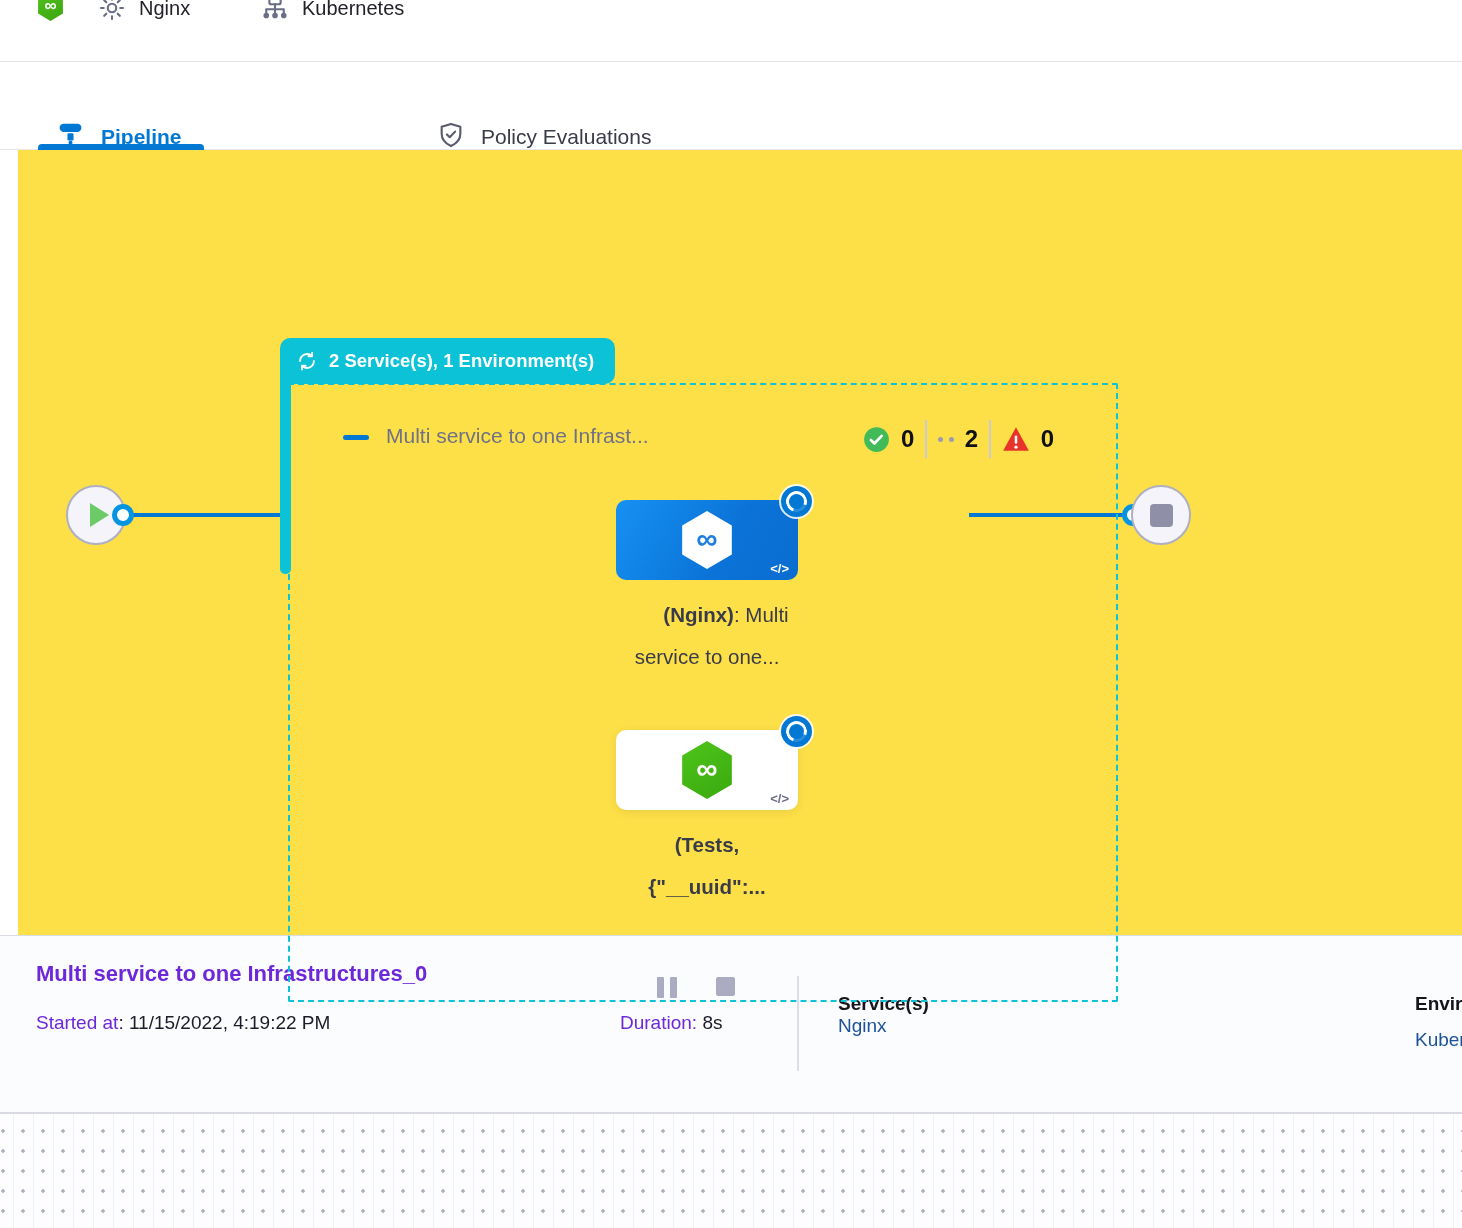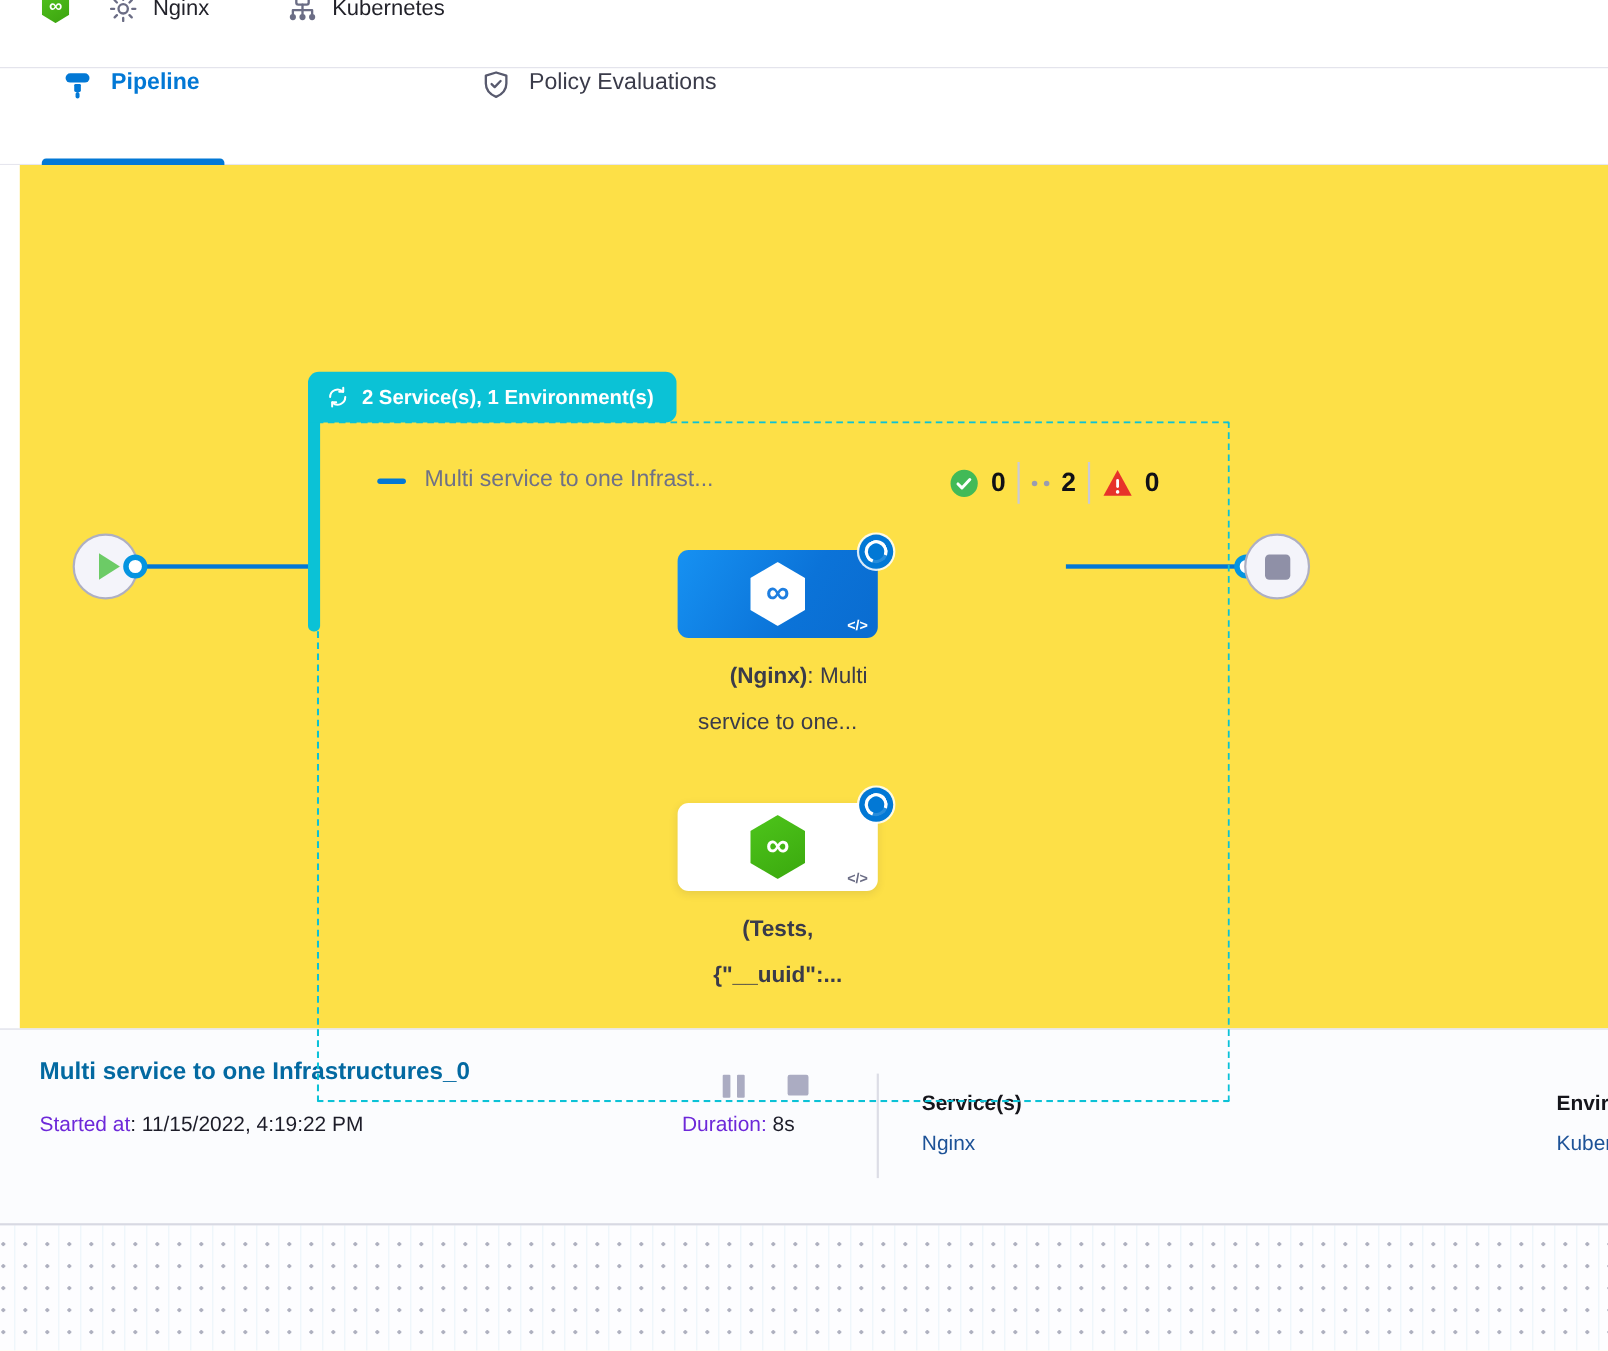--- a/index.html
+++ b/index.html
@@ -10,21 +10,21 @@
   .header { position:absolute; left:0; top:0; width:100%; height:62px; background:#fff; border-bottom:1px solid #E2E2EA; overflow:hidden; }
   .harness-logo { position:absolute; left:37px; top:-9px; width:27px; height:30px;
     background:linear-gradient(150deg,#53C41E,#3BA30F);
     clip-path:polygon(50% 0%,96% 25%,96% 75%,50% 100%,4% 75%,4% 25%);
     color:#fff; font-weight:700; font-size:17px; line-height:30px; text-align:center; }
   .hdr-item { position:absolute; top:-7px; display:flex; align-items:center; gap:12px; color:#22222A; font-size:20px; font-weight:500; }
   .hdr-item svg { display:block; }
 
   
   .tabbar { position:absolute; left:0; top:63px; width:100%; height:87px; background:#fff; border-bottom:1px solid #E6E6EE; }
-  .tab { position:absolute; top:0; height:100%; display:flex; align-items:flex-start; gap:16px; font-size:21px; color:#3A3B49; font-weight:500; cursor:pointer; }
+  .tab { position:absolute; top:0; height:100%; display:flex; align-items:flex-end; gap:16px; font-size:21px; color:#3A3B49; font-weight:500; cursor:pointer; }
   .tab.active { color:#0278D5; font-weight:700; }
   .tab-underline { position:absolute; left:38px; bottom:-1px; width:184px; height:6px; background:#0278D5; border-radius:4px 4px 0 0; }
 
   
   .canvas { position:absolute; left:18px; top:150px; width:100%; height:785px; background:#fde047; }
 
   .edge-line { position:absolute; height:4px; background:#0278D5; top:363px; }
   .conn-dot { position:absolute; width:22px; height:22px; border-radius:50%; background:#fff; border:5px solid #0594e0; top:354px; }
 
   .node-circle { position:absolute; top:335px; width:60px; height:60px; border-radius:50%; background:#F4F4FA; border:2px solid #AEAFC2; display:flex; align-items:center; justify-content:center; }
@@ -57,32 +57,32 @@
   .spinner-badge { position:absolute; right:-14px; top:-14px; width:31px; height:31px; border-radius:50%; background:#0278D5; box-shadow:0 0 0 2px rgba(255,255,255,.85); }
   .spinner-badge::after { content:""; position:absolute; inset:5px; border-radius:50%; border:3px solid #fff; border-bottom-color:rgba(255,255,255,.15); transform:rotate(-25deg); }
 
   .stage-label { position:absolute; width:330px; text-align:center; font-size:20.5px; line-height:42px; color:#3A3B4A; }
   .stage-label b { font-weight:700;margin-left:38px; }
   .label-1 { left:524px; top:444px; }
   .label-2 { left:524px; top:674px; font-weight:700; }
 
   
   .footer { position:absolute; left:0; top:935px; width:100%; height:177px; background:#FBFCFE; border-top:1px solid #DADBE5; overflow:hidden; }
-  .exec-title { position:absolute; left:36px; top:25px; font-size:22px; font-weight:700; color:#0369a1; }
+  .exec-title { position:absolute; left:36px; top:25px; font-size:22px; font-weight:700; color:#6d28d9; }
   .started-row { position:absolute; left:36px; top:76px; font-size:19px; color:#1C1C28; }
   .muted { color:#6d28d9; }
   .ctrl-btn { position:absolute; top:41px; cursor:pointer; }
   .pause-icon { left:657px; display:flex; gap:6px; }
   .pause-icon i { width:7px; height:21px; background:#ABACC2; border-radius:1px; }
   .stop-icon { left:716px; width:19px; height:19px; background:#ABACC2; border-radius:2px; }
   .duration-row { position:absolute; left:620px; top:76px; font-size:19px; color:#1C1C28; }
   .v-div { position:absolute; left:797px; top:40px; width:1.5px; height:95px; background:#DCDDE6; }
   .kv-label { font-size:19px; font-weight:600; color:#15151B; }
   .kv-link { font-size:19px; color:#1D5297; cursor:pointer; }
-  .svc-block { position:absolute; left:838px; top:57px; display:flex; flex-direction:column; gap:14px; }
+  .svc-block { position:absolute; left:838px; top:57px; display:flex; flex-direction:column; }
   .env-block { position:absolute; left:1415px; top:57px; display:flex; flex-direction:column; gap:14px; white-space:nowrap; }
 
   
   .grid-area { position:absolute; left:0; top:1112px; width:100%; height:116px;
     background-color:#FDFDFF;
     background-image:
       linear-gradient(to right,#E9F3F9 1px,transparent 1px),
       radial-gradient(circle,#AEB0BF 1.5px,transparent 1.9px);
     background-size:20px 20px,20px 20px;
     background-position:13px 0,13px 7px;

